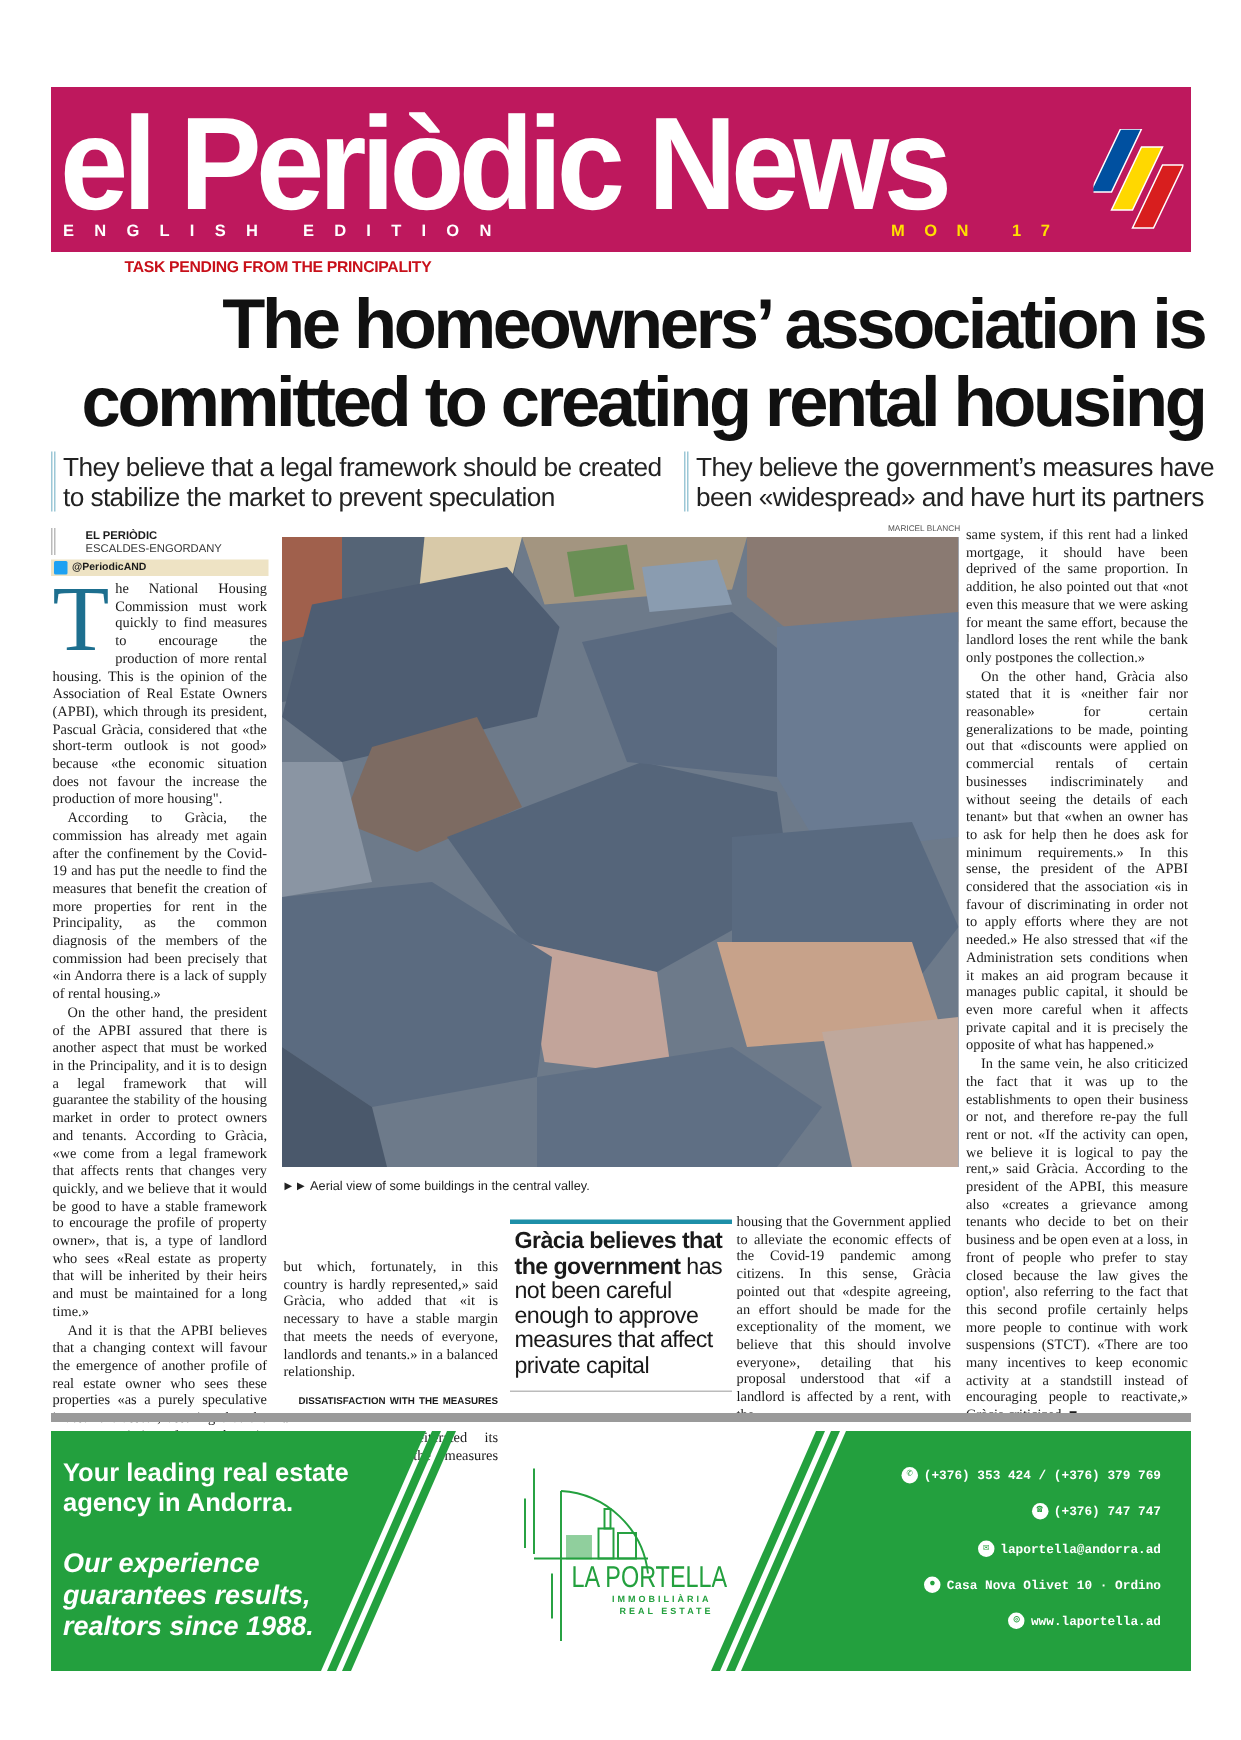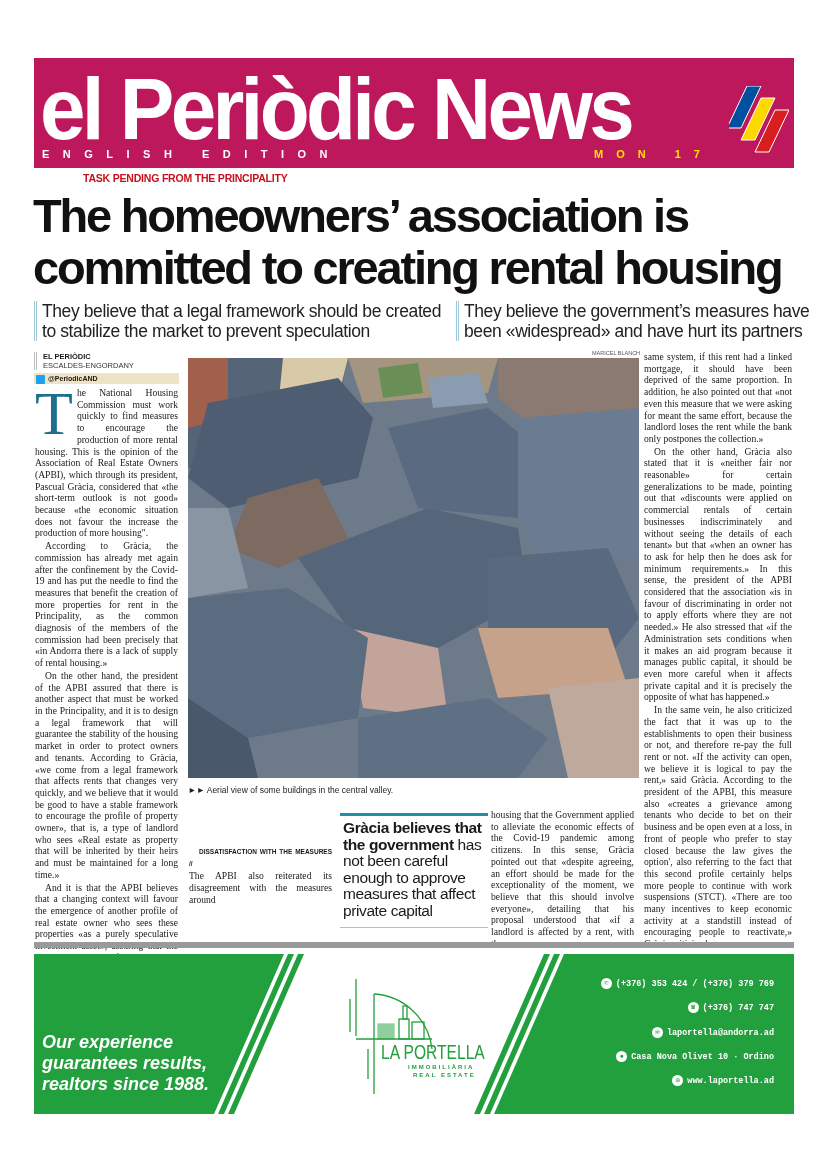--- a/index.html
+++ b/index.html
@@ -8,28 +8,28 @@
 
   
   #masthead { left:34px; top:58px; width:760px; height:110px; background:#be185d; }
   #mast-title { position:absolute; left:6px; top:-4px; font-family:"Liberation Sans", sans-serif; font-weight:bold; font-size:88px; color:#fff; letter-spacing:-4px; line-height:110px; transform:scaleX(0.93); transform-origin:left; white-space:nowrap; }
   #mast-edition { position:absolute; left:8px; top:90px; font-family:"Liberation Sans", sans-serif; font-weight:bold; font-size:11px; letter-spacing:13.5px; color:#fff; }
   #mast-date { position:absolute; left:560px; top:90px; font-family:Liberation Sans, sans-serif; font-weight:bold; font-size:11px; letter-spacing:13px; color:#ffe000; }
   #mast-flag { position:absolute; left:695px; top:28px; width:60px; height:70px; }
 
   
   #kicker { left:35px; top:172px; font-family:"Liberation Sans", sans-serif; font-weight:bold; font-size:10.5px; color:#c8101a; letter-spacing:-0.2px;margin-left:48px; }
-  #headline { left:33px; top:190px; width:770px; font-family:"Liberation Sans", sans-serif; font-weight:bold; font-size:47px; line-height:52px; letter-spacing:-2.2px; color:#111; }
+  #headline { left:33px; top:190px; width:770px; font-family:"Liberation Sans", sans-serif; font-weight:bold; font-size:47px; line-height:52px; letter-spacing:-2.2px; color:#111;text-align:right; }
   .deck { font-family:"Liberation Sans", sans-serif; font-size:17.5px; line-height:20px; color:#222; border-left:3px double #9cc7d6; padding-left:5px; letter-spacing:-0.4px; }
   #deck-left { left:34px; top:301px; width:410px; }
   #deck-right { left:456px; top:301px; width:350px; }
 
   
   #byline { left:34px; top:352px; width:145px; }
-  #byline .bar { border-left:3px double #bbb; padding-left:6px; }
+  #byline .bar { border-left:3px double #bbb; padding-left:20px; }
   #byline-name { font-family:"Liberation Sans", sans-serif; font-weight:bold; font-size:7.5px; }
   #byline-place { font-family:"Liberation Sans", sans-serif; font-size:7.5px; color:#333; }
   #byline-tw { margin-top:3px; background:#eee3c4; height:11px; font-family:"Liberation Sans", sans-serif; font-weight:bold; font-size:7px; line-height:11px; padding-left:2px; }
   #byline-tw .tw { display:inline-block; width:9px; height:9px; background:#1da1f2; vertical-align:middle; margin-right:3px; border-radius:1px; }
 
   
   .col { font-size:9.6px; line-height:11.7px; text-align:justify; hyphens:auto; color:#1a1a1a; }
   .col p { margin:1px; text-indent:10px; }
   .col p.first { text-indent:0; }
   #col1 { left:34px; top:386px; width:145px; }
@@ -122,20 +122,21 @@
     <polygon points="0,340 60,380 70,420 0,420" fill="#4a586b"></polygon>
     <polygon points="170,360 300,340 360,380 330,420 170,420" fill="#5f6f84"></polygon>
     <polygon points="360,330 451,320 451,420 380,420" fill="#bfa89c"></polygon>
     <polygon points="0,150 40,150 60,230 0,240" fill="#8a95a3"></polygon>
     <polygon points="240,20 290,15 300,45 245,50" fill="#8a9cb0"></polygon>
   </svg>
 </div>
 <div id="photo-caption" class="abs">►► Aerial view of some buildings in the central valley.</div>
 
 <div id="col2" class="abs col">
+  <p class="first">but which, fortunately, in this country is hardly represented,» said Gràcia, who added that «it is necessary to have a stable margin that meets the needs of everyone, landlords and tenants.» in a balanced relationship.</p>
   <p class="subhead" style="margin-top:8px">DISSATISFACTION WITH THE MEASURES //</p>
   <p class="first">The APBI also reiterated its disagreement with the measures around</p>
 </div>
 
 <div id="pullquote" class="abs">
   <b>Gràcia believes that the government</b><span> has not been careful enough to approve measures that affect private capital</span>
 </div>
 
 <div id="col3" class="abs col">
   <p class="first">housing that the Government applied to alleviate the economic effects of the Covid-19 pandemic among citizens. In this sense, Gràcia pointed out that «despite agreeing, an effort should be made for the exceptionality of the moment, we believe that this should involve everyone», detailing that his proposal understood that «if a landlord is affected by a rent, with the</p>
@@ -164,20 +165,21 @@
       <line x1="340" y1="40" x2="340" y2="140"></line>
       <path d="M340,40 A62,62 0 0 1 398,95"></path>
       <line x1="322" y1="85" x2="398" y2="85"></line>
       <line x1="334" y1="95" x2="334" y2="125"></line>
       <rect x="344" y="70" width="16" height="15" fill="#23a03e" opacity="0.5"></rect>
       <rect x="365" y="65" width="10" height="20"></rect>
       <rect x="378" y="68" width="12" height="17"></rect>
       <rect x="369" y="52" width="4" height="13"></rect>
     </g>
   </svg>
+  <div id="ad-tagline" class="ad-text" style="width:220px">Your leading real estate agency in Andorra.</div>
   <div id="ad-slogan" class="ad-text" style="width:180px">Our experience guarantees results, realtors since 1988.</div>
   <div id="logo-text">LA PORTELLA</div>
   <div id="logo-sub1">IMMOBILIÀRIA</div>
   <div id="logo-sub2">REAL ESTATE</div>
 
   <div class="contact" style="top:24px">
     <span class="ic">✆</span>
       <span>(+376) 353 424 / (+376) 379 769</span>
   </div>
   <div class="contact" style="top:48px">

